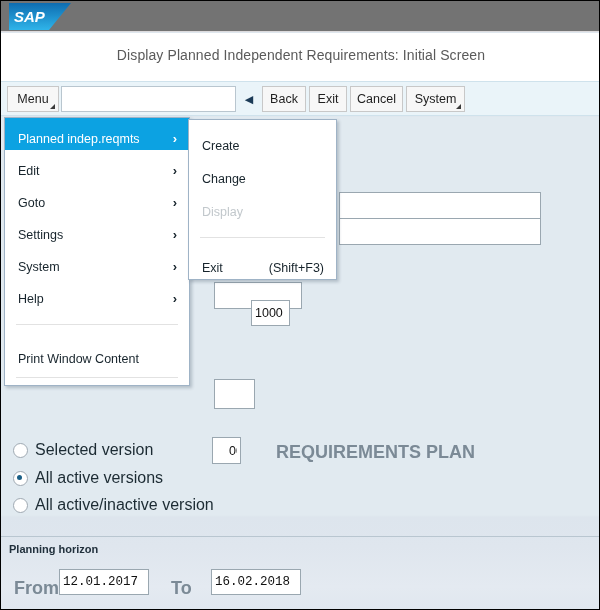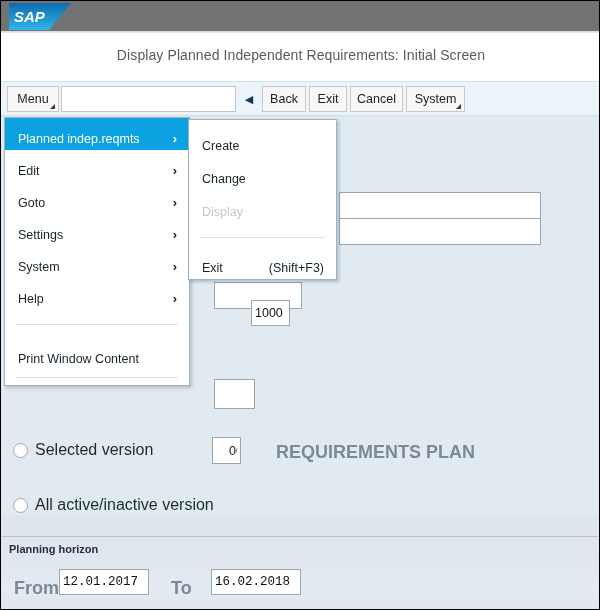--- a/index.html
+++ b/index.html
@@ -298,20 +298,24 @@
     <input class="fld" style="left: 202px; top: 183px; width: 39px; height: 26px; margin-left: 48px;" value="1000">
     <input class="fld" style="left: 213px; top: 262px; width: 41px; height: 30px;" value="">
     <input class="fld" style="left: 211px; top: 320px; width: 29px; height: 27px; padding-left: 16px;" value="00">
 
     <div class="static-lbl" style="left:275px; top:325px;">REQUIREMENTS PLAN</div>
 
     <div class="radio-row" style="left:12px; top:324px;">
       <span class="radio-mark"></span>
       <span>Selected version</span>
     </div>
+    <div class="radio-row" style="left:12px; top:352px;">
+      <span class="radio-mark on"></span>
+      <span>All active versions</span>
+    </div>
     <div class="radio-row" style="left:12px; top:379px;">
       <span class="radio-mark"></span>
       <span>All active/inactive version</span>
     </div>
 
     <div class="section-rule" style="left:0px; top:419px; width:598px;"></div>
     <div class="section-title" style="left:8px; top:426px;">Planning horizon</div>
 
     <div class="static-lbl" style="left:13px; top:461px;">From</div>
     <input class="fld" style="left: 58px; top: 452px; width: 90px; height: 26px; font-family: &quot;Liberation Mono&quot;, monospace;" value="12.01.2017">

